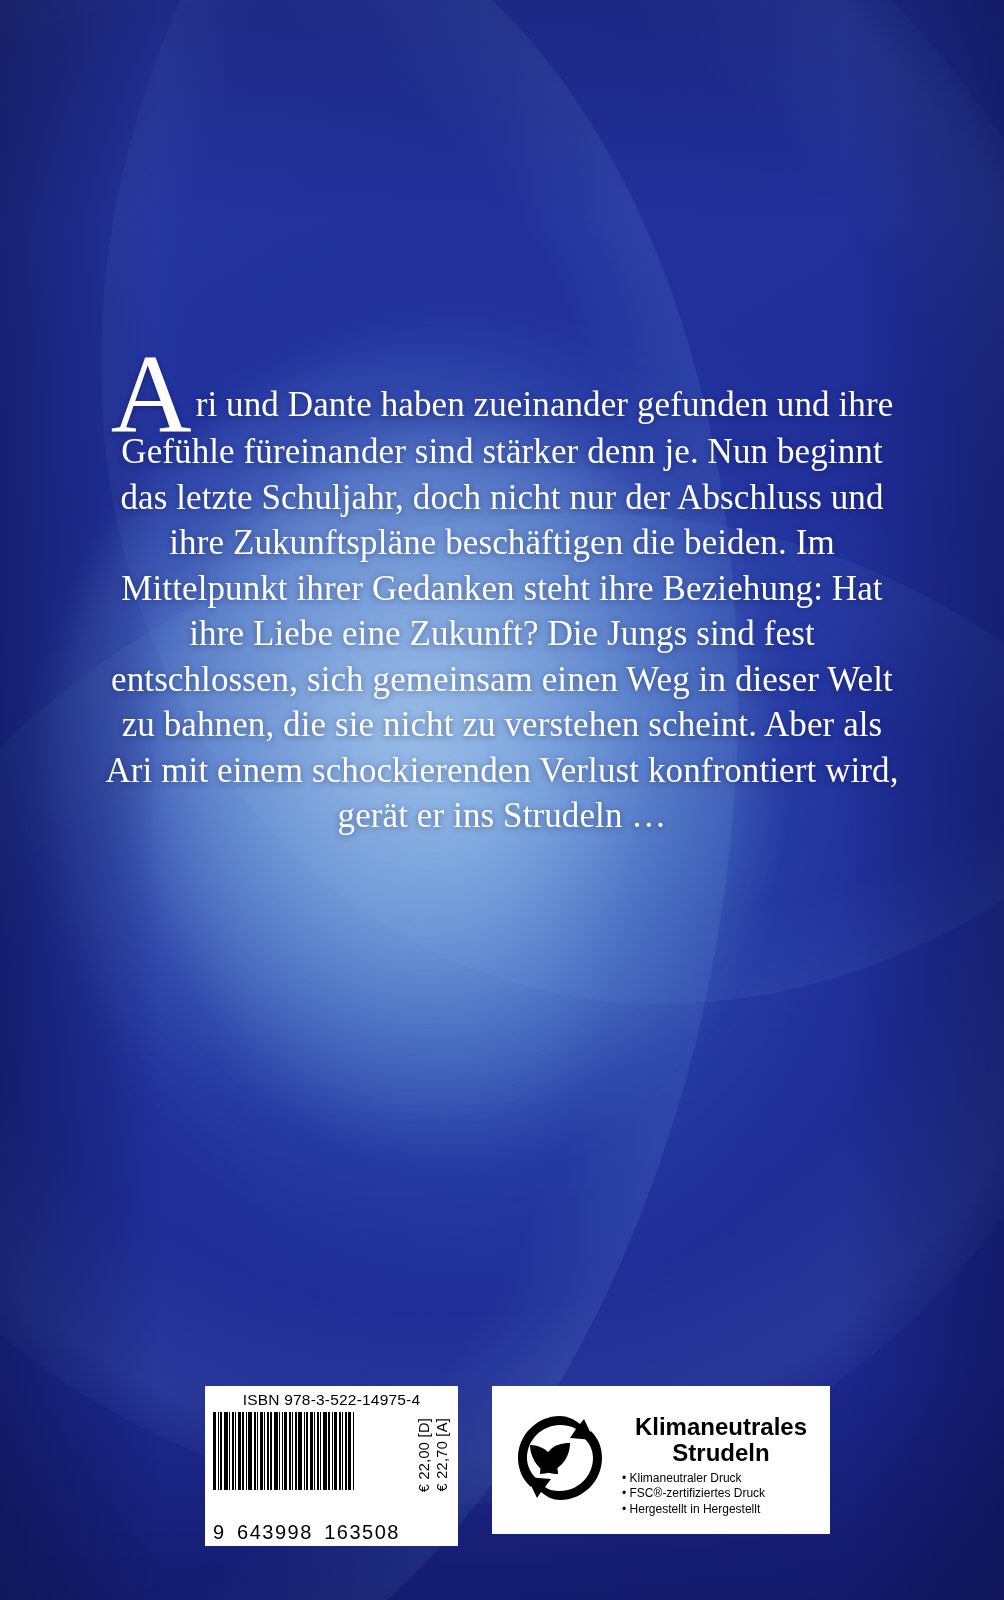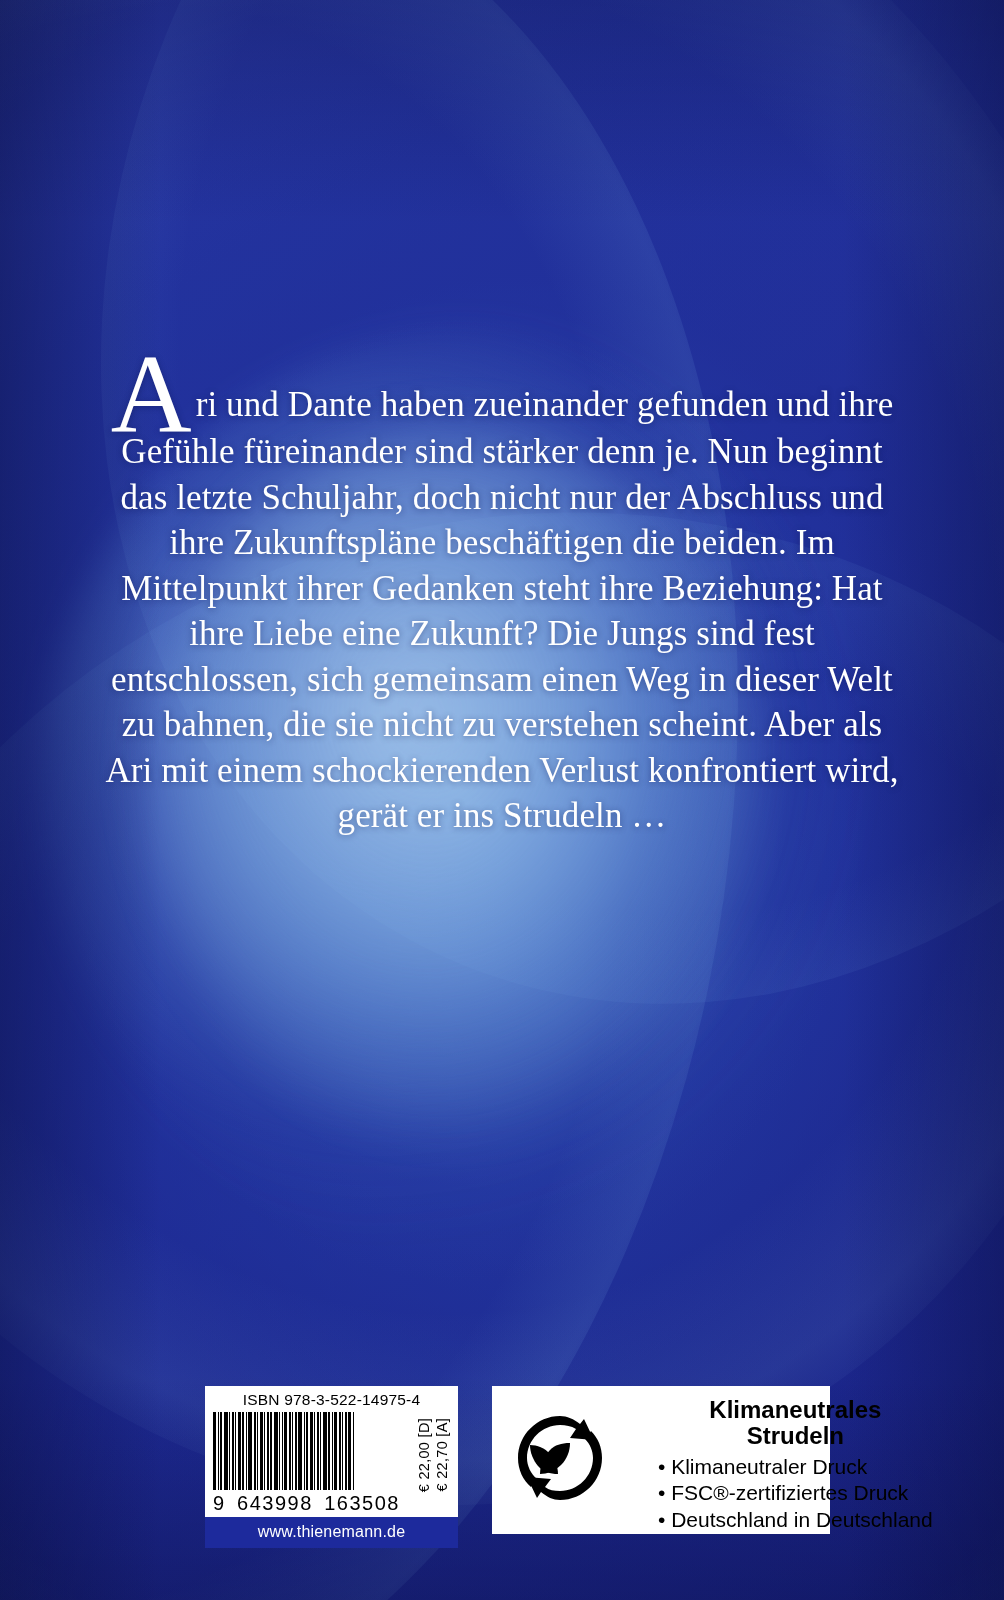--- a/index.html
+++ b/index.html
@@ -187,21 +187,20 @@
     position: absolute;
     left: 492px;
     top: 0;
     width: 338px;
     height: 148px;
     background: #ffffff;
     display: flex;
     align-items: center;
     box-sizing: border-box;
     padding: 19px 10px 8px 12px;
-    gap: 36px;
   }
   .eco-logo {
     width: 112px;
     height: 112px;
     flex: 0 0 112px;
     position: relative;
   }
   .eco-text {
     flex: 1;
     padding-left: 6px;
@@ -209,21 +208,21 @@
     font-family: "Liberation Sans", sans-serif;
   }
   .eco-title {
     font-size: 24px;
     font-weight: bold;
     line-height: 1.08;
     text-align: center;
     margin-bottom: 5px;
   }
   .eco-list {
-    font-size: 21px;
+    font-size: 12px;
     line-height: 1.28;
   }
   .eco-list div { white-space: nowrap; }
 </style>
 </head>
 <body>
 
 <div class="cover">
 
   <div class="swirl sw1"></div>
@@ -288,21 +287,20 @@
         <div class="prices">
           <span class="p1">€ 22,00 [D]</span>
           <span class="p2">€ 22,70 [A]</span>
         </div>
       </div>
       <div class="ean-digits">
         <span>9</span>
         <span>643998</span>
         <span>163508</span>
       </div>
-      <div class="isbn-footer">www.thienemann.de</div>
     </div>
 
     <div class="eco-box">
       <div class="eco-logo">
         <svg viewBox="0 0 112 112" width="112" height="112" aria-hidden="true">
           <g fill="#000">
             <path d="M56 6 C33 6 14 25 14 48 C14 60 19 70 27 77 L33 69 C27 64 23 56 23 48 C23 30 38 15 56 15 C62 15 67 16 72 19 L66 28 L90 30 L80 9 L76 14 C70 9 63 6 56 6 Z"></path>
             <path d="M14 66 C10 78 12 90 20 99 L27 92 C22 86 20 78 22 70 Z" opacity="0"></path>
             <path d="M98 48 C98 37 94 28 87 21 L81 29 C86 34 89 41 89 48 C89 66 74 81 56 81 C50 81 45 80 41 77 L47 69 L23 67 L33 88 L37 82 C43 87 49 90 56 90 C79 90 98 71 98 48 Z"></path>
             <path d="M46 40 C40 46 36 55 36 64 C43 64 51 61 57 55 C63 49 66 41 66 33 C57 33 51 35 46 40 Z"></path>
@@ -311,19 +309,19 @@
         </svg>
       </div>
       <div class="eco-text">
         <div class="eco-title">
           <div>Klimaneutrales</div>
           <div>Strudeln</div>
         </div>
         <div class="eco-list">
           <div>• Klimaneutraler Druck</div>
           <div>• FSC®-zertifiziertes Druck</div>
-          <div>• Deutschland in Deutschland</div>
+          <div>• Hergestellt in Hergestellt</div>
         </div>
       </div>
     </div>
 
   </div>
 </div>
 
 </body></html>

